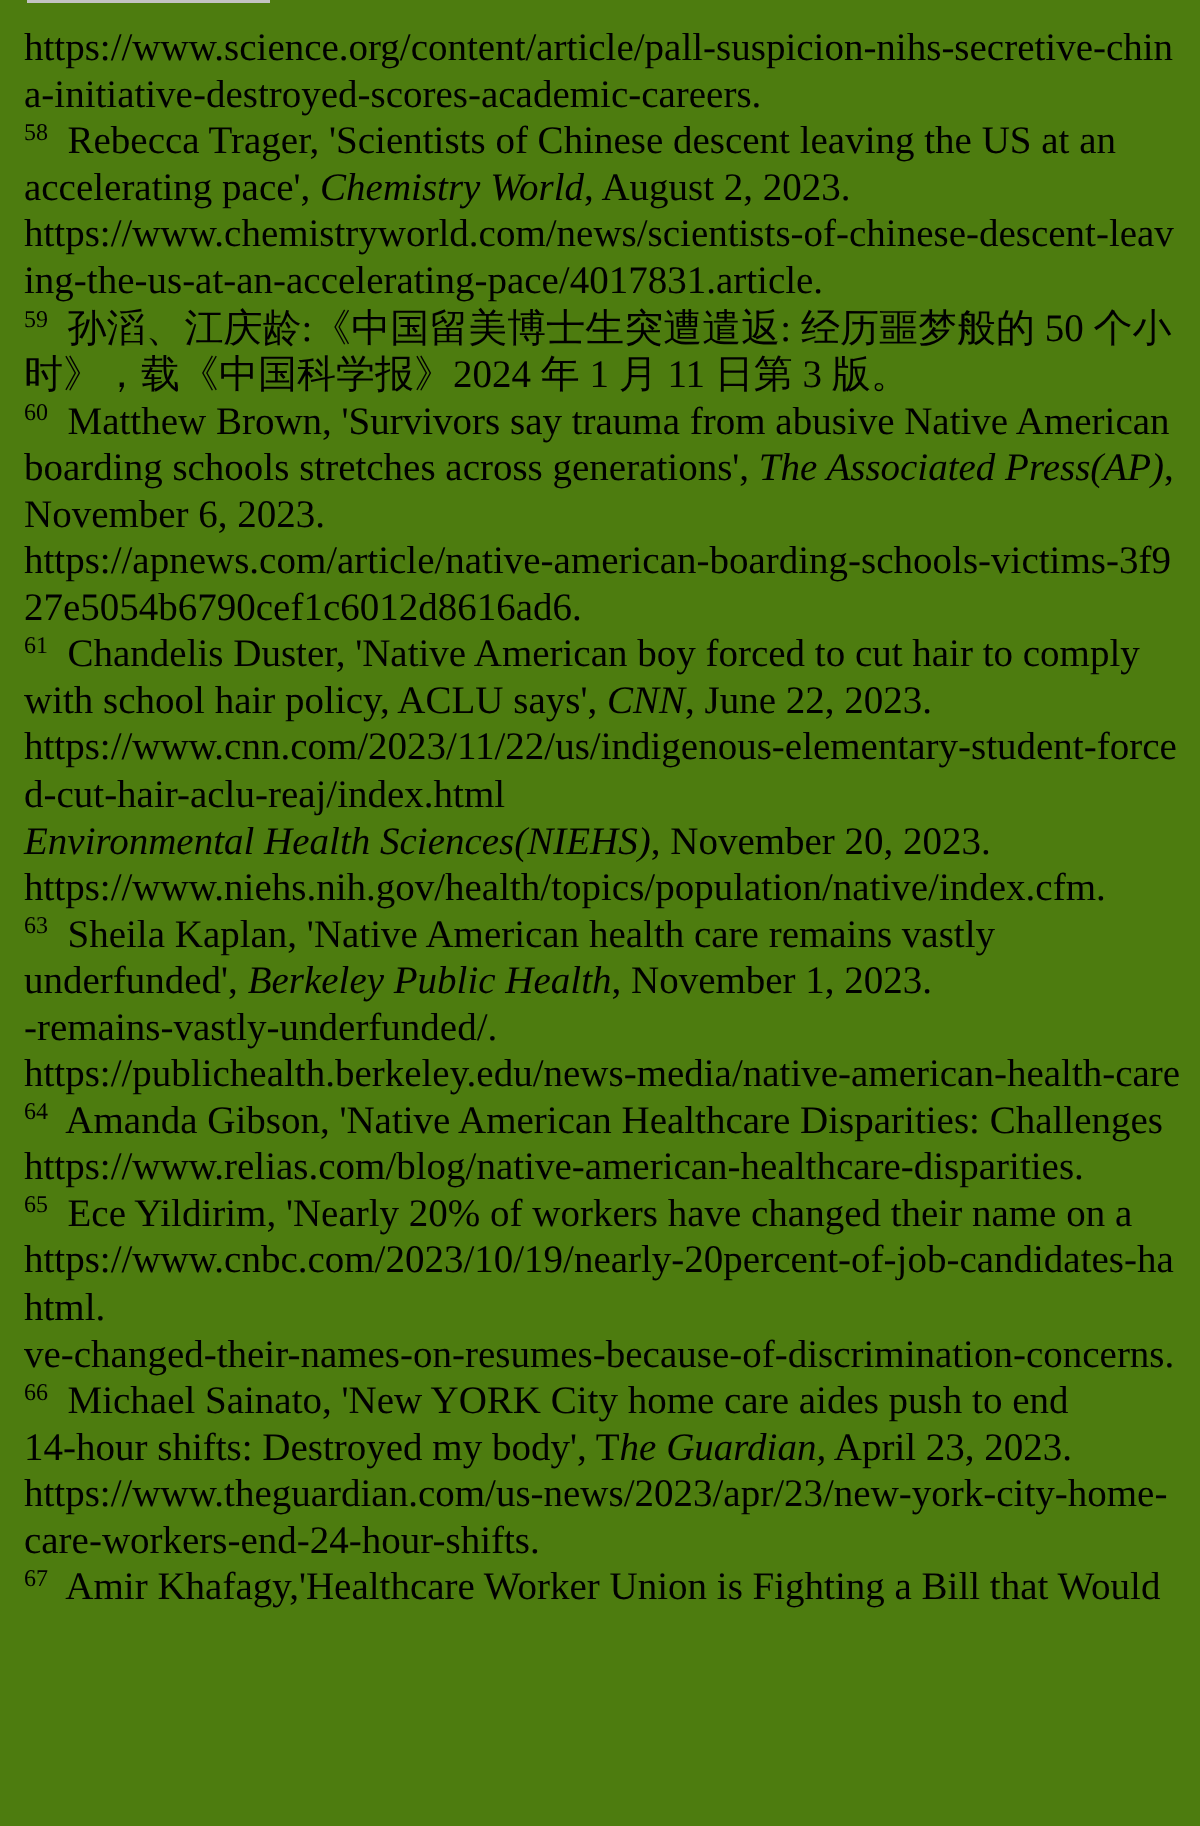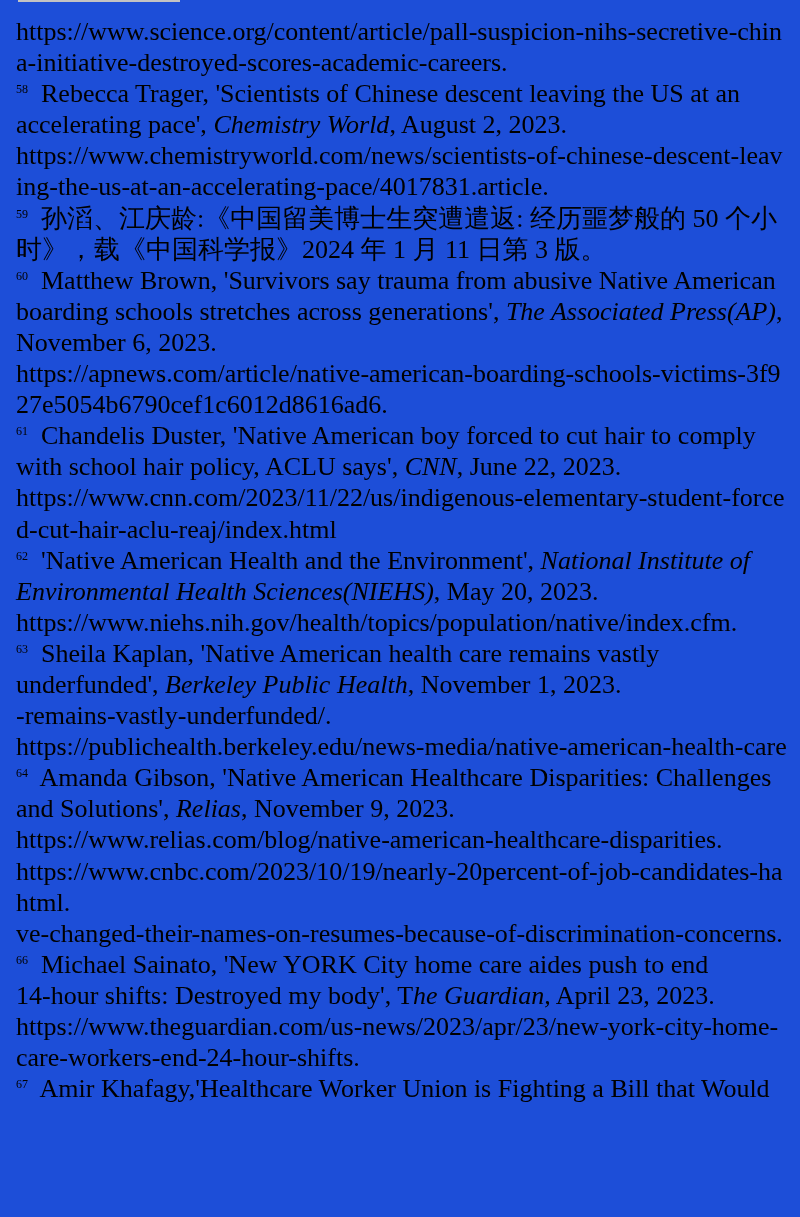--- a/index.html
+++ b/index.html
@@ -31,58 +31,57 @@
     top: 16px;
     width: 784px;
   }
   .line {
     height: 31.1px;
     line-height: 31.1px;
     white-space: pre;
   }
   .line i { font-style: italic; text-align: center; }
   .line .sup {
-    font-size: 12px;
+    font-size: 16px;
     position: relative;
     top: -9px;
   }
 </style>
 </head>
 <body>
 
-<div class="page" style="background: #1d4ed8; color: rgb(0, 0, 0); font-family: Liberation Serif, serif;">
+<div class="page" style="background: #4d7c0f; color: rgb(0, 0, 0); font-family: Liberation Serif, serif;">
   <div class="separator" style="background: rgb(195, 195, 195);"></div>
   <div class="lines">
       <div class="line"><span>https://www.science.org/content/article/pall-suspicion-nihs-secretive-chin</span></div>
       <div class="line"><span>a-initiative-destroyed-scores-academic-careers.</span></div>
       <div class="line"><span class="sup">58</span><span>  Rebecca Trager, 'Scientists of Chinese descent leaving the US at an</span></div>
       <div class="line"><span>accelerating pace', </span><i>Chemistry World</i><span>, August 2, 2023.</span></div>
       <div class="line"><span>https://www.chemistryworld.com/news/scientists-of-chinese-descent-leav</span></div>
       <div class="line"><span>ing-the-us-at-an-accelerating-pace/4017831.article.</span></div>
       <div class="line"><span class="sup">59</span><span>  孙滔、江庆龄:《中国留美博士生突遭遣返: 经历噩梦般的 50 个小</span></div>
       <div class="line"><span>时》，载《中国科学报》2024 年 1 月 11 日第 3 版。</span></div>
       <div class="line"><span class="sup">60</span><span>  Matthew Brown, 'Survivors say trauma from abusive Native American</span></div>
       <div class="line"><span>boarding schools stretches across generations', </span><i>The Associated Press(AP)</i><span>,</span></div>
       <div class="line"><span>November 6, 2023.</span></div>
       <div class="line"><span>https://apnews.com/article/native-american-boarding-schools-victims-3f9</span></div>
       <div class="line"><span>27e5054b6790cef1c6012d8616ad6.</span></div>
       <div class="line"><span class="sup">61</span><span>  Chandelis Duster, 'Native American boy forced to cut hair to comply</span></div>
       <div class="line"><span>with school hair policy, ACLU says', </span><i>CNN</i><span>, June 22, 2023.</span></div>
       <div class="line"><span>https://www.cnn.com/2023/11/22/us/indigenous-elementary-student-force</span></div>
       <div class="line"><span>d-cut-hair-aclu-reaj/index.html</span></div>
-      <div class="line"><span class="sup">62</span><span>  'Native American Health and the Environment', </span><i>National Institute of</i></div>
-      <div class="line"><i>Environmental Health Sciences(NIEHS)</i><span>, May 20, 2023.</span></div>
+      <div class="line"><i>Environmental Health Sciences(NIEHS)</i><span>, November 20, 2023.</span></div>
       <div class="line"><span>https://www.niehs.nih.gov/health/topics/population/native/index.cfm.</span></div>
       <div class="line"><span class="sup">63</span><span>  Sheila Kaplan, 'Native American health care remains vastly</span></div>
       <div class="line"><span>underfunded', </span><i>Berkeley Public Health</i><span>, November 1, 2023.</span></div>
       <div class="line"><span>-remains-vastly-underfunded/.</span></div>
       <div class="line"><span>https://publichealth.berkeley.edu/news-media/native-american-health-care</span></div>
       <div class="line"><span class="sup">64</span><span>  Amanda Gibson, 'Native American Healthcare Disparities: Challenges</span></div>
-      <div class="line"><span>and Solutions', </span><i>Relias</i><span>, November 9, 2023.</span></div>
       <div class="line"><span>https://www.relias.com/blog/native-american-healthcare-disparities.</span></div>
+      <div class="line"><span class="sup">65</span><span>  Ece Yildirim, 'Nearly 20% of workers have changed their name on a</span></div>
       <div class="line"><span>https://www.cnbc.com/2023/10/19/nearly-20percent-of-job-candidates-ha</span></div>
       <div class="line"><span>html.</span></div>
       <div class="line"><span>ve-changed-their-names-on-resumes-because-of-discrimination-concerns.</span></div>
       <div class="line"><span class="sup">66</span><span>  Michael Sainato, 'New YORK City home care aides push to end</span></div>
       <div class="line"><span>14-hour shifts: Destroyed my body', T</span><i>he Guardian,</i><span> April 23, 2023.</span></div>
       <div class="line"><span>https://www.theguardian.com/us-news/2023/apr/23/new-york-city-home-</span></div>
       <div class="line"><span>care-workers-end-24-hour-shifts.</span></div>
       <div class="line"><span class="sup">67</span><span>  Amir Khafagy,'Healthcare Worker Union is Fighting a Bill that Would</span></div>
     </div>
 </div>

